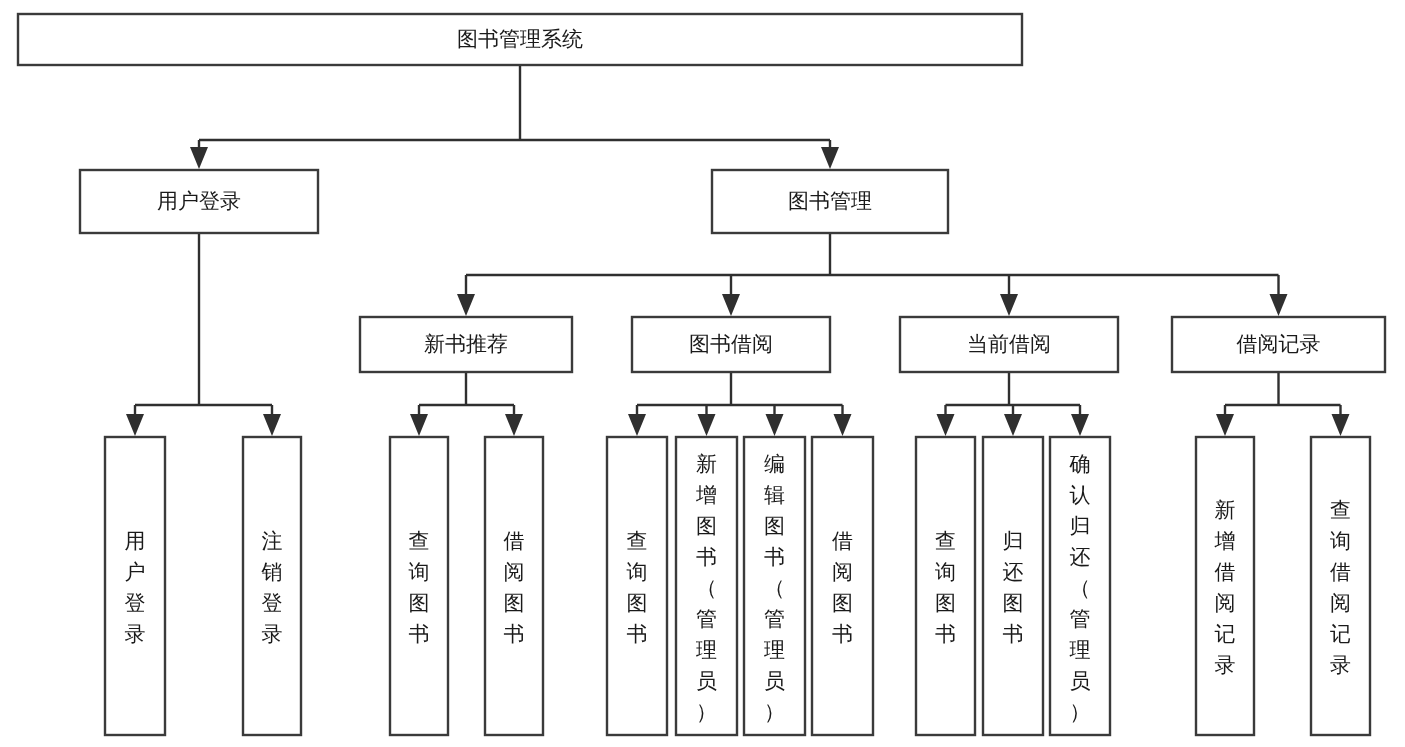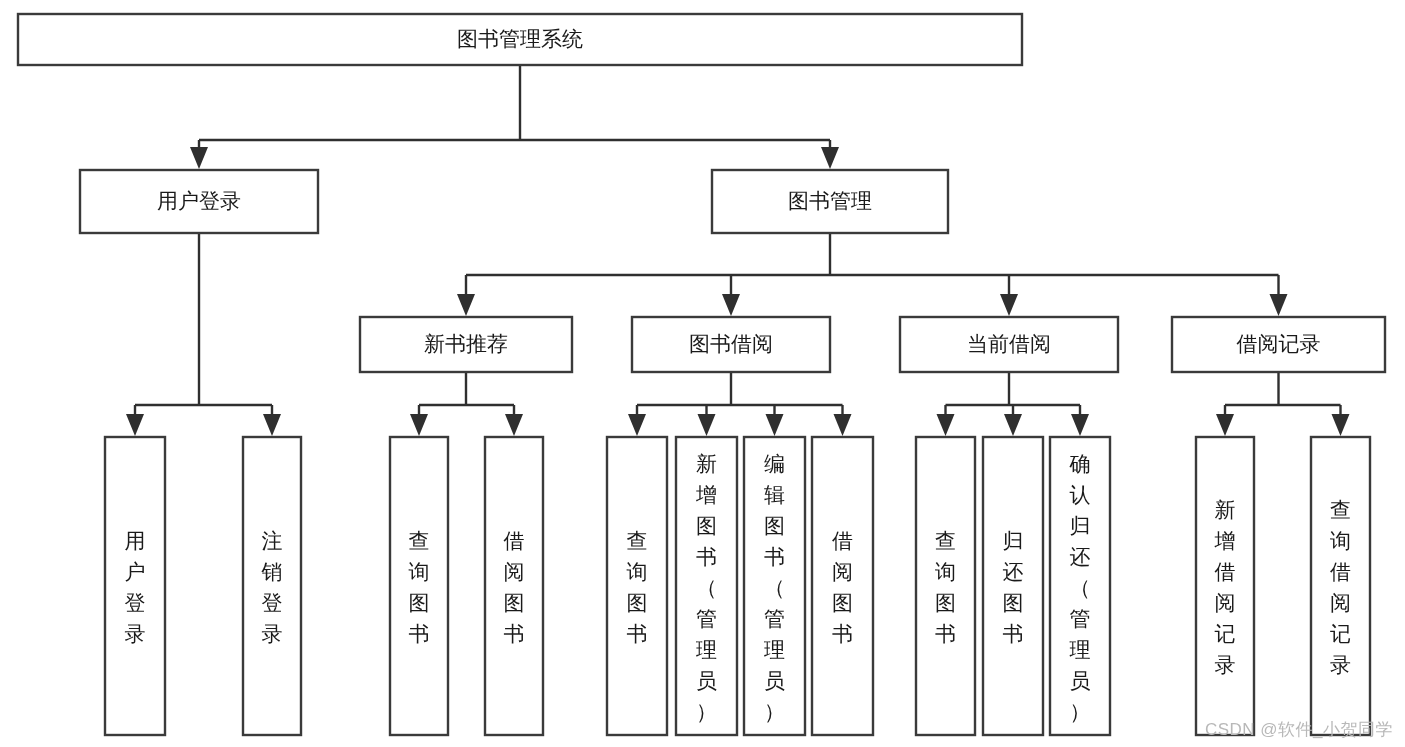--- a/index.html
+++ b/index.html
@@ -199,14 +199,13 @@
         <g>
           <rect x="1196" y="437" width="58" height="298" class="node-box"></rect>
           <text x="1225" y="517.18" class="node-label-vert"><tspan x="1225" dy="0">新</tspan><tspan x="1225" dy="31">增</tspan><tspan x="1225" dy="31">借</tspan><tspan x="1225" dy="31">阅</tspan><tspan x="1225" dy="31">记</tspan><tspan x="1225" dy="31">录</tspan></text>
         </g>
         <g>
           <rect x="1311" y="437" width="59" height="298" class="node-box"></rect>
           <text x="1340.5" y="517.18" class="node-label-vert"><tspan x="1340.5" dy="0">查</tspan><tspan x="1340.5" dy="31">询</tspan><tspan x="1340.5" dy="31">借</tspan><tspan x="1340.5" dy="31">阅</tspan><tspan x="1340.5" dy="31">记</tspan><tspan x="1340.5" dy="31">录</tspan></text>
         </g>
       </g>
   </svg>
-  <div class="watermark">CSDN @软件_小贺同学</div>
 </div>
 
 </body></html>

